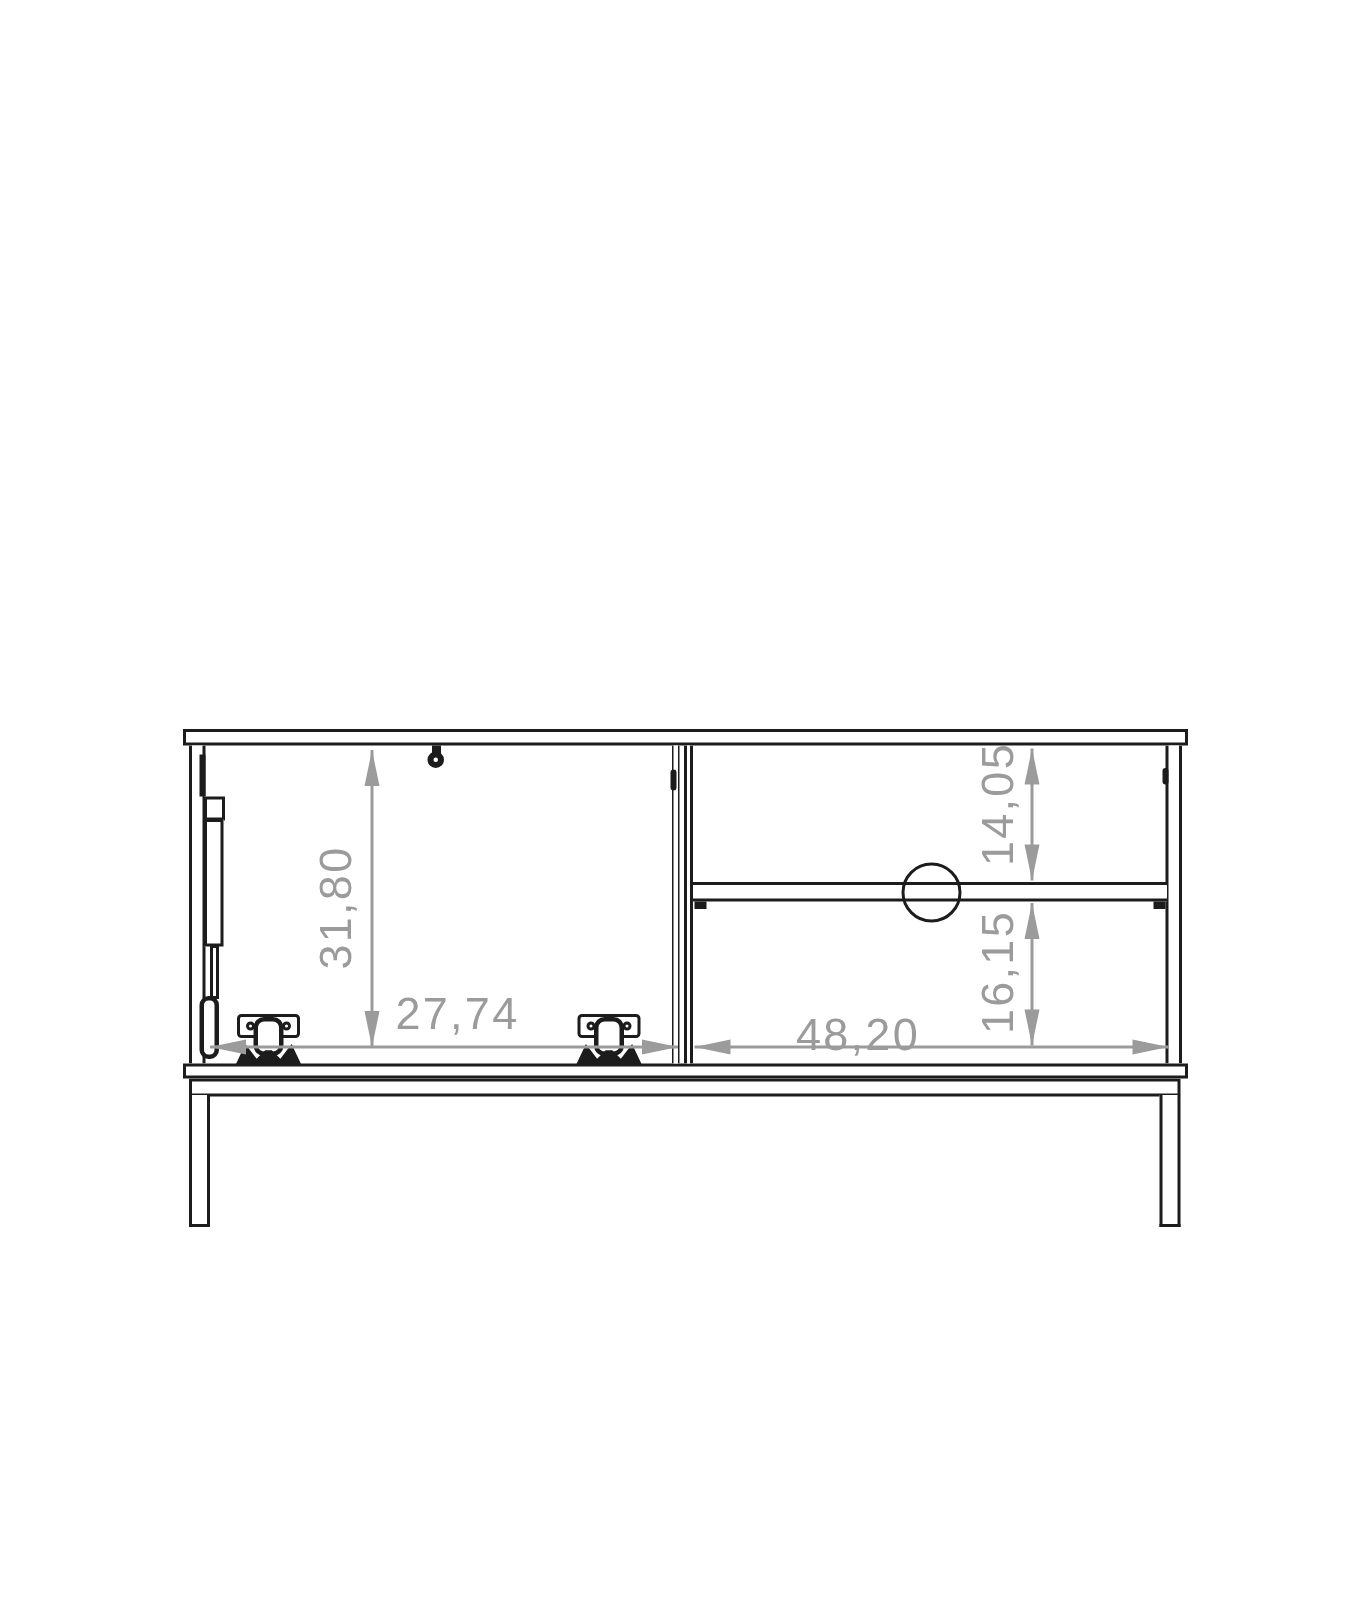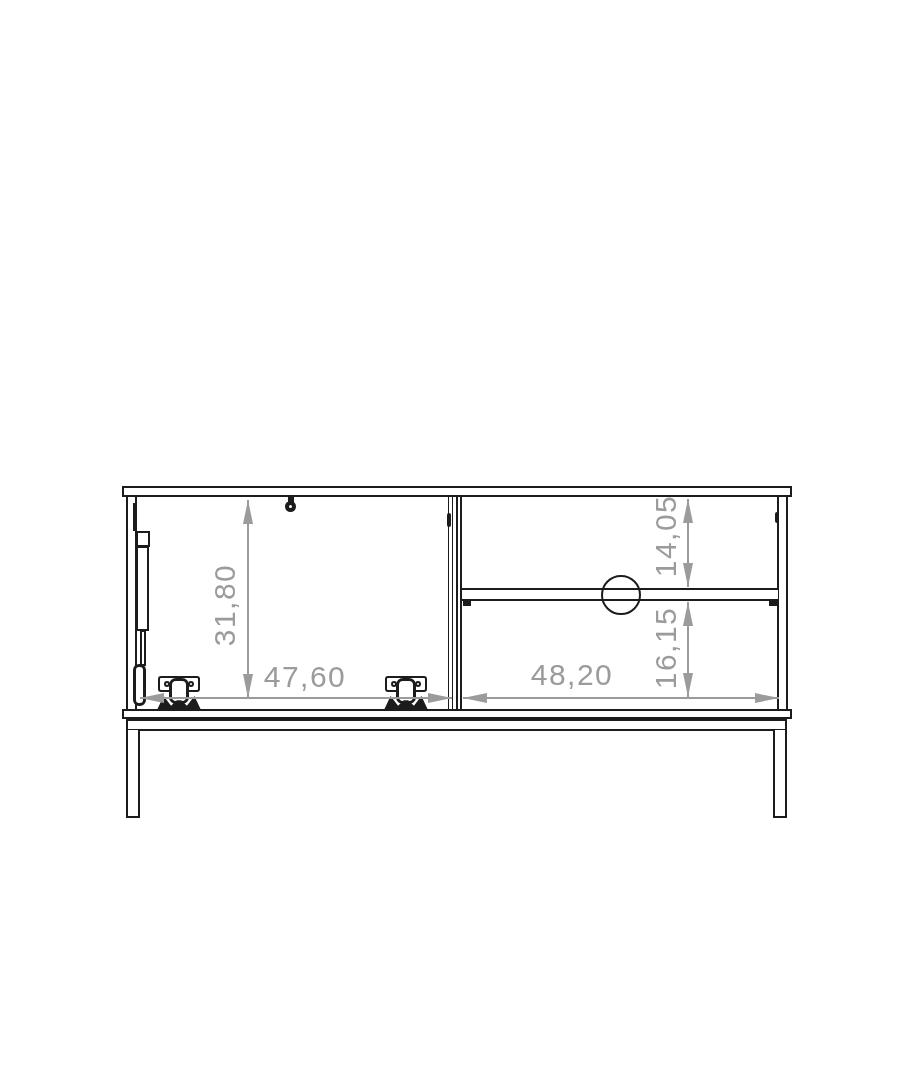--- a/index.html
+++ b/index.html
@@ -89,26 +89,26 @@
   <div class="abs blk" style="left:775px;top:512px;width:4px;height:11px;border-radius:2px;"></div>
 
   <div class="abs dimline" style="left:247px;top:500px;width:2px;height:198px;"></div>
   <div class="abs arr up" style="left:243px;top:500px;"></div>
   <div class="abs arr down" style="left:243px;top:674px;"></div>
   <div class="abs dimlabel vert" style="left:160px;top:590px;width:130px;height:30px;">31,80</div>
 
   <div class="abs dimline" style="left:140px;top:697px;width:312px;height:2px;"></div>
   <div class="abs arr left" style="left:140px;top:693px;"></div>
   <div class="abs arr right" style="left:428px;top:693px;"></div>
-  <div class="abs dimlabel" style="left:245px;top:662px;width:120px;">47,60</div>
+  <div class="abs dimlabel" style="left:245px;top:662px;width:120px;">27,74</div>
 
   <div class="abs dimline" style="left:463px;top:697px;width:316px;height:2px;"></div>
   <div class="abs arr left" style="left:463px;top:693px;"></div>
   <div class="abs arr right" style="left:755px;top:693px;"></div>
-  <div class="abs dimlabel" style="left:512px;top:660px;width:120px;">48,20</div>
+  <div class="abs dimlabel" style="left:512px;top:676px;width:120px;">48,20</div>
 
   <div class="abs dimline" style="left:687px;top:499px;width:2px;height:88px;"></div>
   <div class="abs arr up" style="left:683px;top:499px;"></div>
   <div class="abs arr down" style="left:683px;top:563px;"></div>
   <div class="abs dimlabel vert" style="left:601px;top:521px;width:130px;height:30px;">14,05</div>
 
   <div class="abs dimline" style="left:687px;top:602px;width:2px;height:95px;"></div>
   <div class="abs arr up" style="left:683px;top:602px;"></div>
   <div class="abs arr down" style="left:683px;top:673px;"></div>
   <div class="abs dimlabel vert" style="left:601px;top:633px;width:130px;height:30px;">16,15</div>

